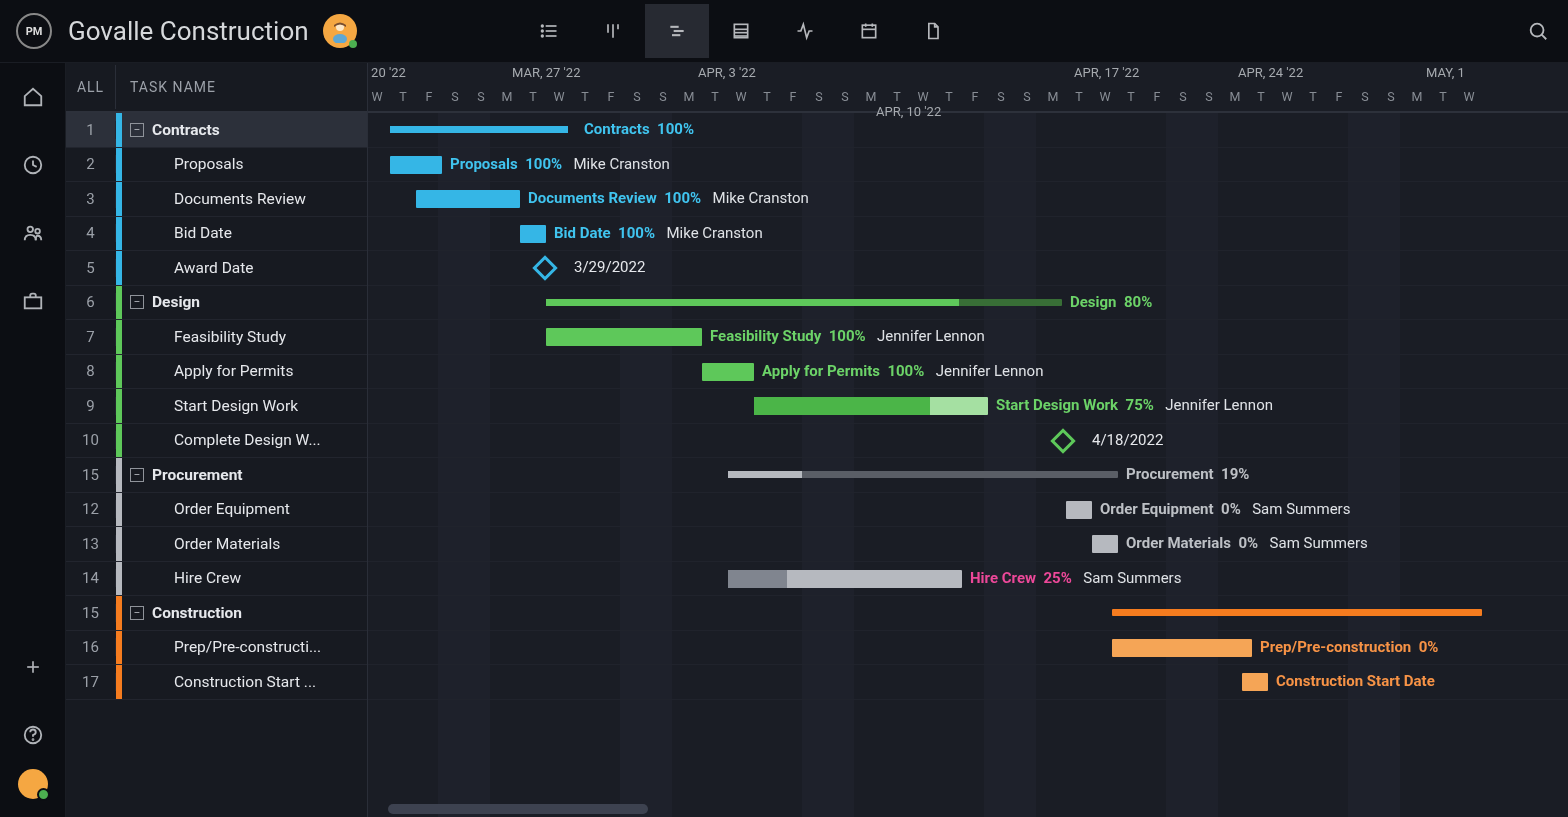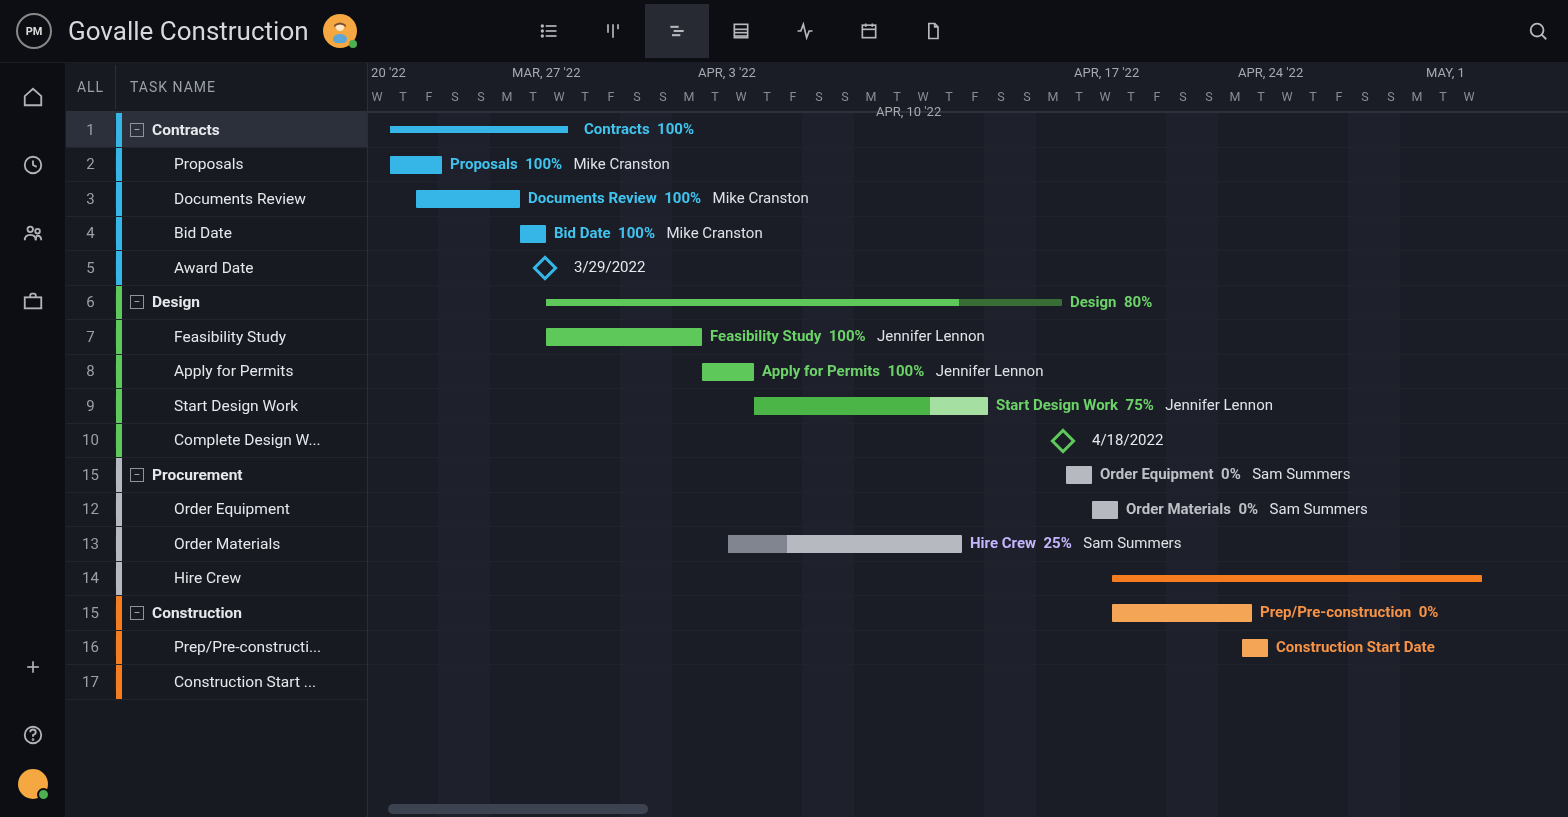--- a/index.html
+++ b/index.html
@@ -407,32 +407,38 @@
                 <div class="gbar" style="left: 386px; width: 234px; background: rgb(165, 224, 162);">
                   <div class="progress" style="width: 75%; background: rgb(75, 181, 72);"></div>
                 </div>
                 <div class="glabel" style="left: 628px; text-align: right;"><b style="color:#6cd368">Start Design Work&nbsp;&nbsp;75%</b><span class="assignee">&nbsp;&nbsp;Jennifer Lennon</span></div>
               </div>
               <div class="gantt-row">
                 <div class="milestone" style="left: 686px; border-color: rgb(94, 200, 90); background: rgb(26, 29, 37);"></div>
                 <div class="glabel" style="left: 724px; color: rgb(230, 232, 236);">4/18/2022</div>
               </div>
               <div class="gantt-row">
+                <div class="gbar gbar-summary" style="left: 360px; width: 390px; background: rgb(90, 94, 102);">
+                  <div class="progress" style="width: 19%; background: rgb(182, 185, 191);"></div>
+                </div>
+                <div class="glabel" style="left: 758px;"><b style="color:#bdc0c5">Procurement&nbsp;&nbsp;19%</b></div>
+              </div>
+              <div class="gantt-row">
                 <div class="gbar" style="left: 698px; width: 26px; background: rgb(182, 185, 191);"></div>
                 <div class="glabel" style="left: 732px;"><b style="color:#bdc0c5">Order Equipment&nbsp;&nbsp;0%</b><span class="assignee">&nbsp;&nbsp;Sam Summers</span></div>
               </div>
               <div class="gantt-row">
                 <div class="gbar" style="left: 724px; width: 26px; background: rgb(182, 185, 191);"></div>
                 <div class="glabel" style="left: 758px;"><b style="color:#bdc0c5">Order Materials&nbsp;&nbsp;0%</b><span class="assignee">&nbsp;&nbsp;Sam Summers</span></div>
               </div>
               <div class="gantt-row">
                 <div class="gbar" style="left: 360px; width: 234px; background: rgb(182, 185, 191);">
                   <div class="progress" style="width: 25%; background: rgb(128, 133, 143);"></div>
                 </div>
-                <div class="glabel" style="left: 602px;"><b style="color:#c4b5fd">Hire Crew&nbsp;&nbsp;25%</b><span class="assignee">&nbsp;&nbsp;Sam Summers</span></div>
+                <div class="glabel" style="left: 602px;"><b style="color:#ec4899">Hire Crew&nbsp;&nbsp;25%</b><span class="assignee">&nbsp;&nbsp;Sam Summers</span></div>
               </div>
               <div class="gantt-row">
                 <div class="gbar gbar-summary" style="left: 744px; width: 370px; background: rgb(245, 124, 31);">
                   <div class="progress" style="width: 0%; background: rgb(245, 124, 31);"></div>
                 </div>
               </div>
               <div class="gantt-row">
                 <div class="gbar" style="left: 744px; width: 140px; background: rgb(245, 165, 86);"></div>
                 <div class="glabel" style="left: 892px;"><b style="color:#f79346">Prep/Pre-construction&nbsp;&nbsp;0%</b></div>
               </div>

